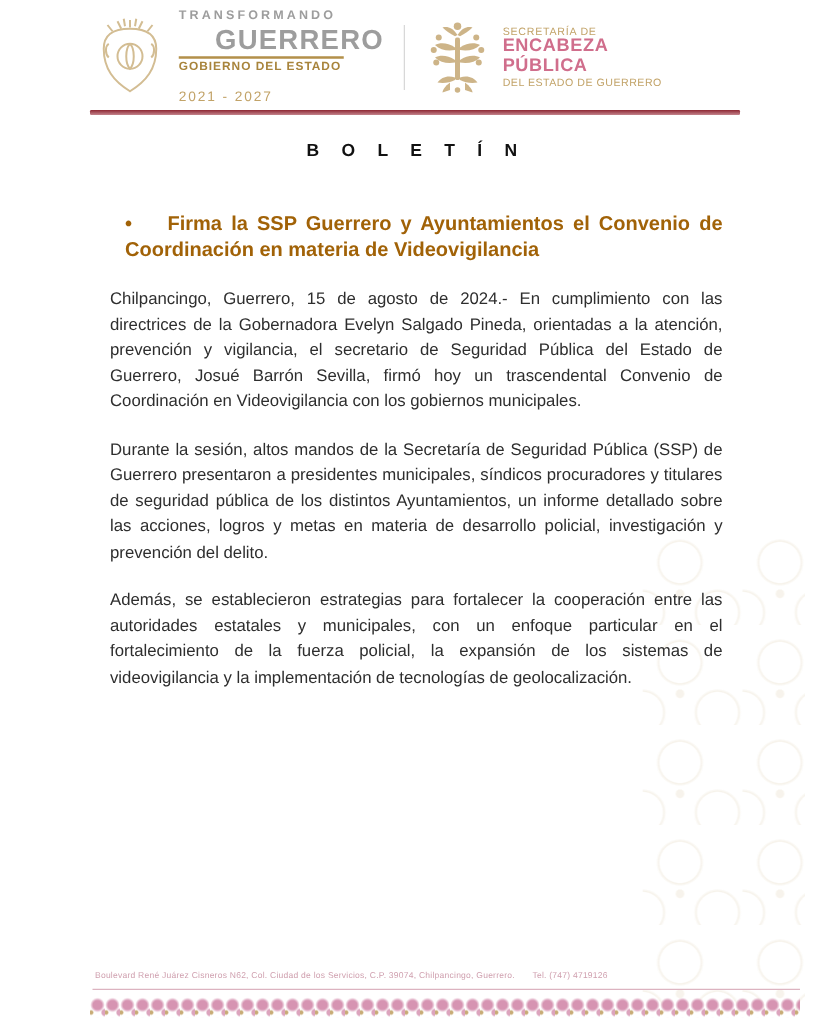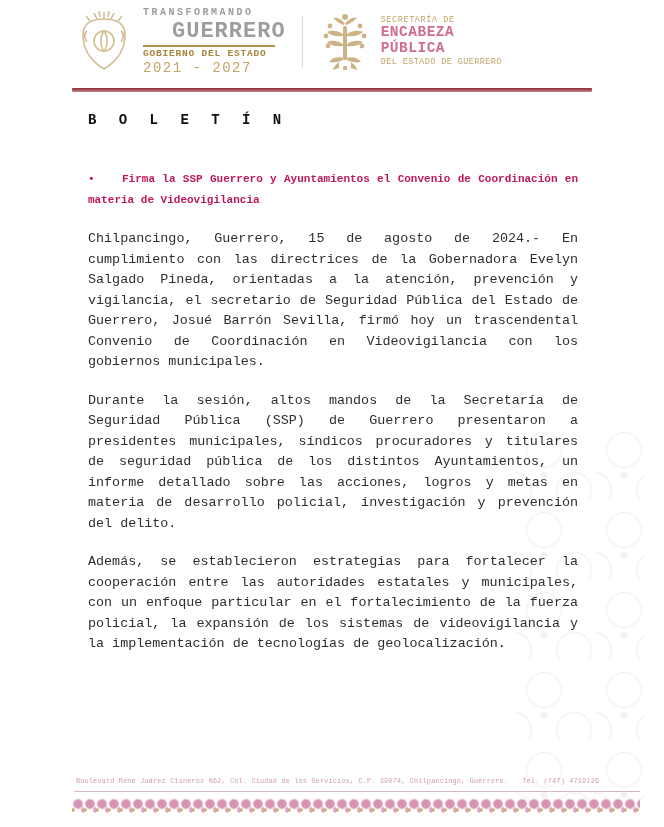--- a/index.html
+++ b/index.html
@@ -1,20 +1,20 @@
 <!DOCTYPE html>
 <html><head>
 <meta charset="utf-8">
 <style>
   html,body{margin:0;padding:0;background:#ffffff;}
   .page{
     position:relative;
     width:644px;height:827px;
     background:#ffffff;
-    font-family:Liberation Mono, monospace;
+    font-family:Liberation Sans, sans-serif;
     overflow:hidden;
   }
   
   .watermark{
     position:absolute;right:-20px;top:420px;width:150px;height:390px;
     background-image:
       radial-gradient(circle at 30px 30px, transparent 16px, #f4efe5 17px, transparent 19px),
       radial-gradient(circle at 0px 70px, transparent 16px, #f4efe5 17px, transparent 19px),
       radial-gradient(circle at 60px 70px, transparent 16px, #f4efe5 17px, transparent 19px),
       radial-gradient(circle at 30px 55px, #f6f1e8 3px, transparent 4px);
@@ -28,53 +28,53 @@
     position:absolute;top:8px;left:75px;right:40px;
     display:flex;align-items:center;gap:16px;
   }
   .logo-left{display:flex;align-items:center;gap:10px;}
   .logo-left .crest{width:58px;height:66px;}
   .logo-left-text{display:flex;flex-direction:column;line-height:1.05;}
   .lg-tagline{font-size:10px;letter-spacing:2.5px;color:#9d9d9d;font-weight:bold;}
   .lg-name{font-size:22px;letter-spacing:1px;color:#9d9d9d;font-weight:bold;margin-top:1px;margin-left:29px;}
   .lg-rule{height:2px;background:#b3904a;margin:2px 0 2px 0;width:132px;}
   .lg-sub{font-size:9.5px;letter-spacing:.8px;color:#a8843c;font-weight:bold;}
-  .lg-years{font-size:14px;letter-spacing:1.5px;color:#c2a368;margin-top:2px;}
+  .lg-years{font-size:11px;letter-spacing:1.5px;color:#c2a368;margin-top:14px;}
   .divider{width:1px;height:52px;background:#d8d8d8;}
   .logo-right{display:flex;align-items:center;gap:10px;}
   .logo-right .tree{width:52px;height:60px;}
   .logo-right-text{display:flex;flex-direction:column;line-height:1.08;}
   .sr-small{font-size:8.5px;letter-spacing:.6px;color:#c2a368;}
   .sr-big{font-size:14.5px;font-weight:bold;letter-spacing:.5px;color:#d06e8c;}
   .sr-foot{font-size:8.5px;letter-spacing:.4px;color:#c2a368;margin-top:1px;}
 
   .red-bar{
     position:absolute;left:72px;top:88px;width:520px;height:4px;
     background:linear-gradient(#8e2733,#c4848c);
     border-radius:1px;
   }
 
   
   .content{
     position:absolute;left:88px;top:104px;width:490px;
     color:#2e2e2e;
   }
   .boletin{
-    text-align:left;
+    text-align:center;
     font-size:14px;font-weight:bold;letter-spacing:7px;color:#111;
     margin:8px 0 0 0;
   }
   .doc-title{
     margin:56px 0 0 0;
     text-align:center;
     font-size:13.8px;font-weight:bold;line-height:21px;color:#1f1f1f;
   }
   .bullet-par{
-    margin:41px 0 0 0;
-    font-size:11px;font-weight:bold;line-height:21px;color:#be185d;
+    margin:41px 0 0 12px;
+    font-size:16px;font-weight:bold;line-height:21px;color:#a16207;
     text-align:justify;
   }
   .bullet-par .marker{display:inline-block;width:34px;}
   .body-par{
     margin:18px 0 0 0;
     font-size:13.4px;line-height:20.5px;
     text-align:justify;
   }
   .body-par:first-of-type{margin-top:37px;}
 

